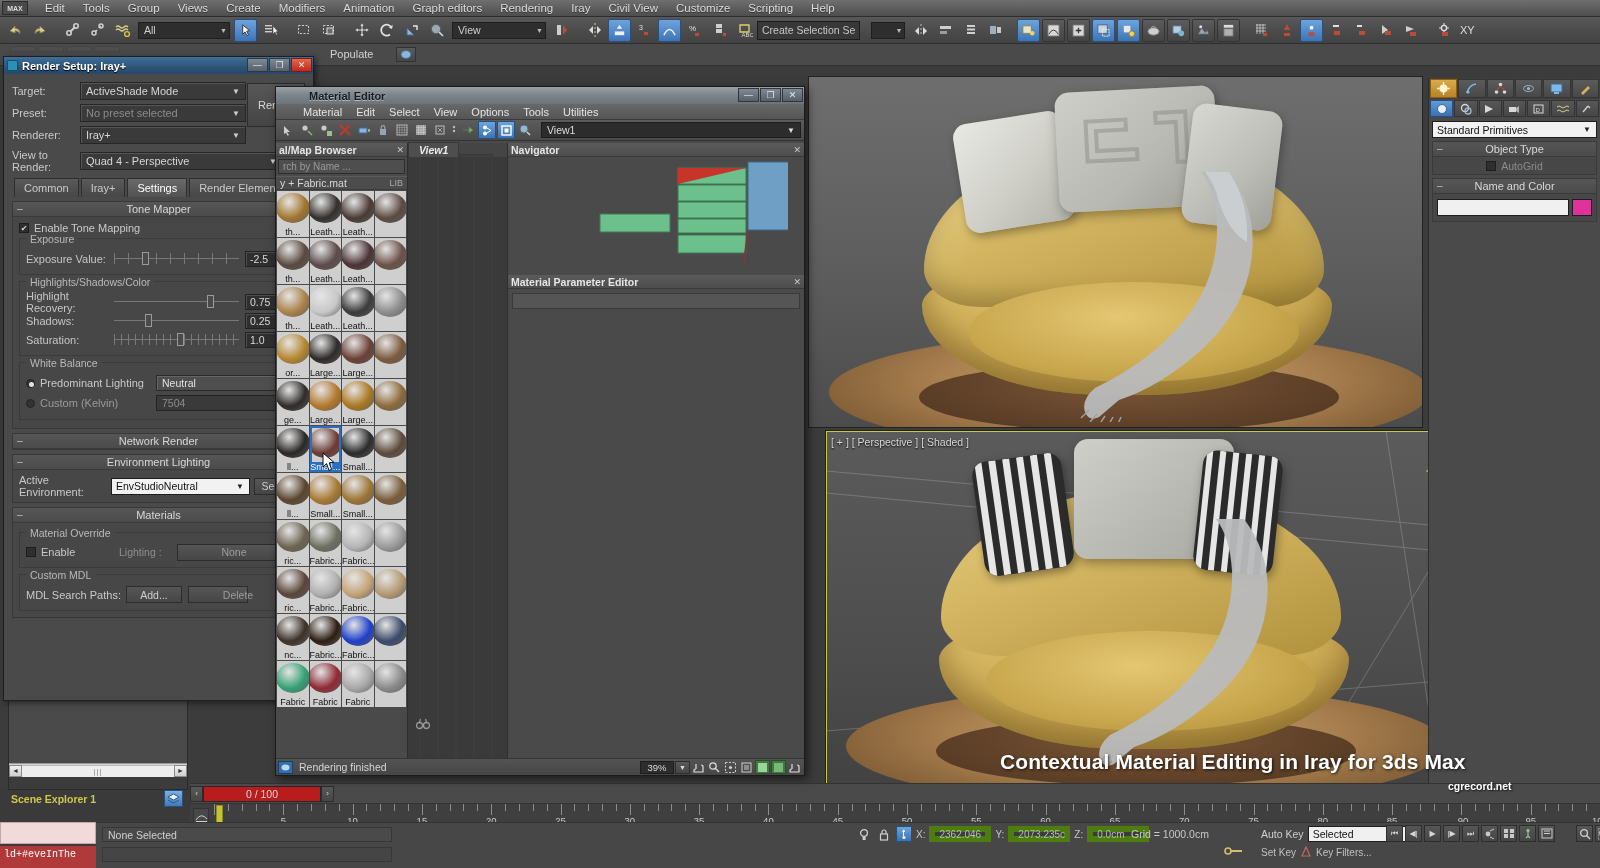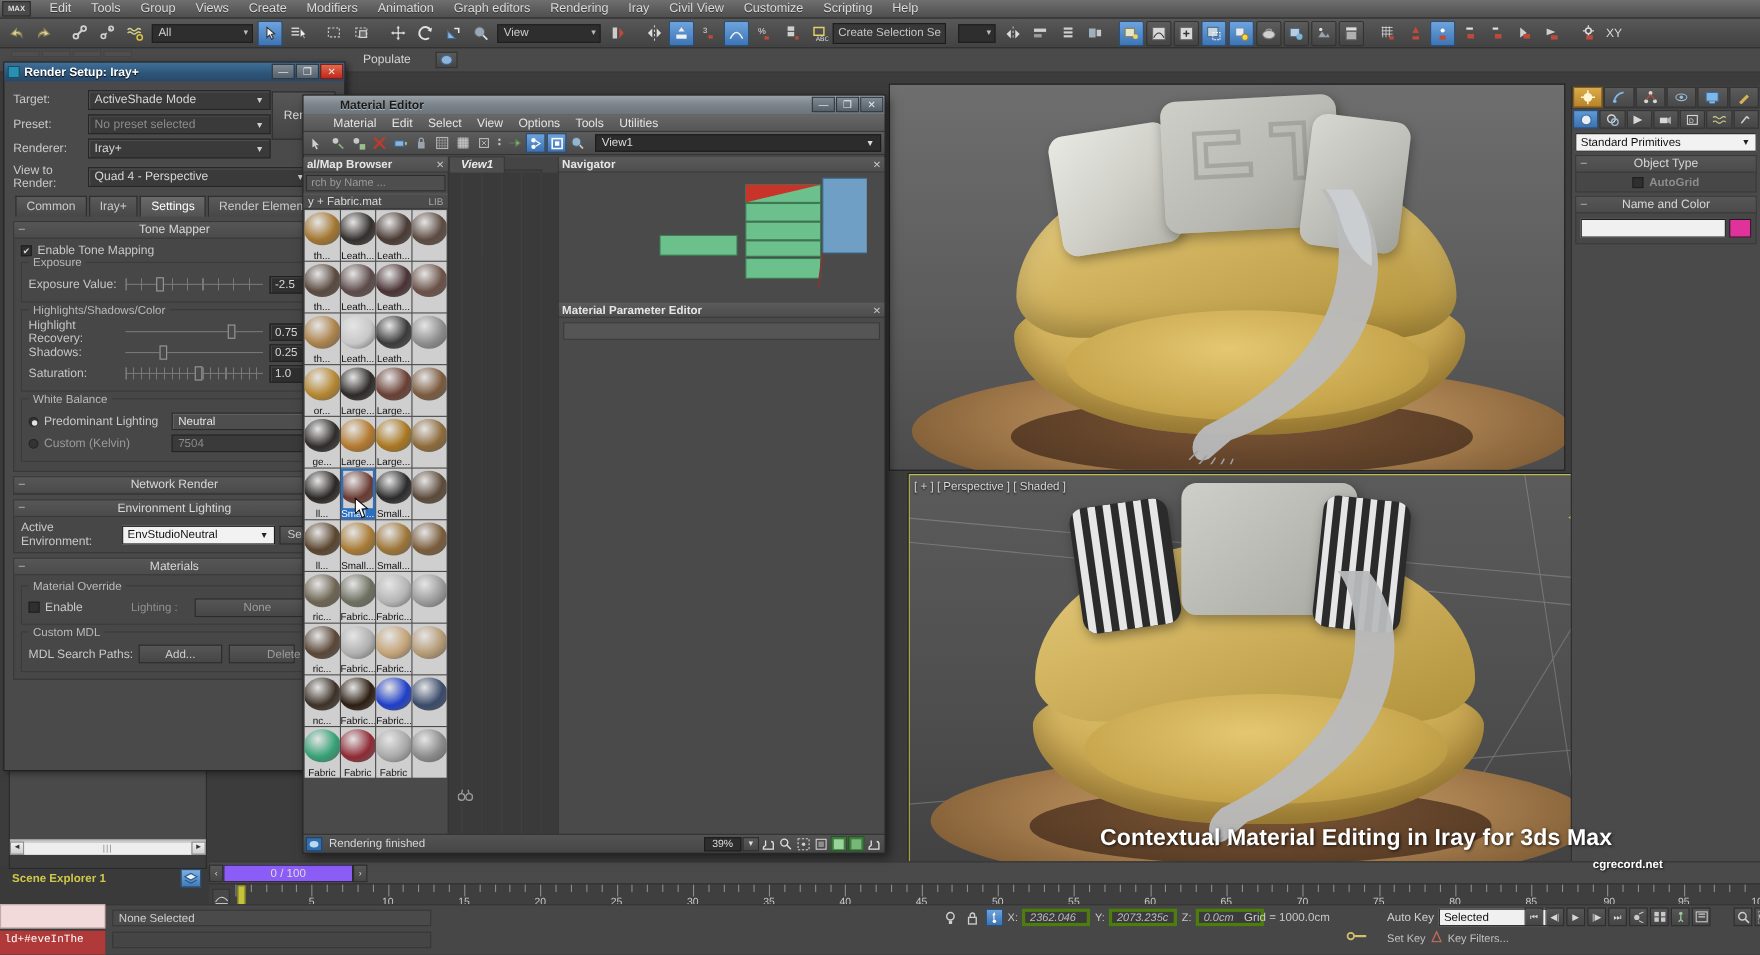--- a/index.html
+++ b/index.html
@@ -338,21 +338,21 @@
 
   
   #timeslider {
     left:190px; top:783px; width:1410px; height:20px;
     background:#4a4a4a; border-top:1px solid #333;
     display:flex; align-items:center;
   }
   .tsarrow { width:13px; height:16px; background:linear-gradient(180deg,#585858,#464646);
              border:1px solid #2d2d2d; display:flex; align-items:center; justify-content:center;
              font-size:8px; color:#d4d4d4; }
-  .tsfield { width:118px; height:16px; background:#8b5cf6; border:1px solid #272727;
+  .tsfield { width:118px; height:16px; background:#b91c1c; border:1px solid #272727;
              font-size:10.5px; color:#dcdcdc; display:flex; align-items:center;
              justify-content:center;}
   #trackbar {
     left:190px; top:803px; width:1410px; height:25px; background:#3f3f3f;
     border-top:1px solid #333; position:absolute; overflow:hidden;
   }
   #trackbar .keyicon { position:absolute; left:3px; top:4px; width:16px; height:16px;
                        background:#484848; border:1px solid #333; font-size:7px; color:#ccc;
                        display:flex; align-items:center; justify-content:center;}
   #ruler { position:absolute; left:24px; top:0; right:0; height:25px; }
@@ -369,22 +369,22 @@
   }
   #noneselected { position:absolute; left:6px; top:4px; width:290px; height:15px;
                   background:#4a4a4a; border:1px solid #373737; font-size:10.5px;
                   color:#d0d0d0; display:flex; align-items:center; padding-left:5px;}
   #promptline { position:absolute; left:6px; top:24px; width:290px; height:15px;
                 background:#454545; border:1px solid #373737;}
   .coordrow { position:absolute; left:760px; top:3px; display:flex; align-items:center; gap:4px;}
   .cicon { width:16px; height:16px; display:flex; align-items:center; justify-content:center;
            font-size:10px; color:#cfcfcf;}
   .cicon.on { background:linear-gradient(180deg,#6ea4dd,#3a72b3); border:1px solid #2a4f7a;}
-  .cfield { width:62px; height:16px; background:#3b3b3b; border:3px solid #4d7c0f;
-            font-size:10px; color:#b9b9b9; display:flex; align-items:center; padding-left:4px;font-style:italic;}
+  .cfield { width:62px; height:16px; background:#3b3b3b; border:6px solid #4d7c0f;
+            font-size:10px; color:#b9b9b9; display:flex; align-items:center; padding-left:4px;}
   .clab { font-size:10px; color:#c6c6c6;}
   #gridtxt { position:absolute; left:1035px; top:5px; font-size:10.5px; color:#c8c8c8;}
   #keymode { position:absolute; left:1165px; top:3px; display:flex; align-items:center; gap:4px;}
   #keymode .ak { font-size:10.5px; color:#cfcfcf;}
   #keymode .sel { width:100px; height:16px; background:#f0f0f0; border:1px solid #1d1d1d;
                   color:#111; font-size:10.5px; display:flex; align-items:center; padding:0 2px 0 4px;}
   #keymode .sel .carrow { margin-left:auto; font-size:7px; color:#222; padding-right:2px;}
   #setkeyrow { position:absolute; left:1165px; top:23px; display:flex; align-items:center; gap:5px;
                font-size:10px; color:#c0c0c0;}
   #playbtns { position:absolute; left:1290px; top:2px; display:flex; gap:2px;}
@@ -922,21 +922,21 @@
     <span>Standard Primitives</span>
     <span class="carrow">▼</span>
   </div>
   <div class="cp-rollout">
     <div class="rollout-hdr">
       <span class="minus">–</span>
       <span>Object Type</span>
     </div>
     <div style="display:flex;align-items:center;justify-content:center;height:17px;">
       <span class="chk"></span>
-      <span style="font-size:10.5px;color:#8d8d8d;font-weight:bold;">AutoGrid</span>
+      <span style="font-size:10.5px;color:#8d8d8d;">AutoGrid</span>
     </div>
   </div>
   <div class="cp-rollout">
     <div class="rollout-hdr">
       <span class="minus">–</span>
       <span>Name and Color</span>
     </div>
     <div style="display:flex;padding:5px 4px;">
       <div class="namefield"></div>
       <div class="colorswatch"></div>
@@ -1367,21 +1367,21 @@
             <span class="chk"></span>
             <span style="font-size:11px;width:78px;">Enable</span>
             <span style="font-size:10.5px;color:#8f8f8f;width:58px;">Lighting :</span>
             <div class="btnsm" style="flex:1;color:#9d9d9d;">None</div>
           </div>
         </div>
         <div class="group" style="margin-bottom:0">
           <span class="gtitle">Custom MDL</span>
           <div style="display:flex;align-items:center;height:19px;">
             <span style="font-size:11px;width:100px;">MDL Search Paths:</span>
-            <div class="btnsm" style="width:76px;margin-right:6px;text-align:center;">Add...</div>
+            <div class="btnsm" style="width:56px;margin-right:6px;text-align:center;">Add...</div>
             <div class="btnsm" style="width:60px;color:#9d9d9d;padding-left:40px;">Delete</div>
           </div>
         </div>
       </div>
     </div>
   </div>
   <div id="rs-scroll">
     <div class="thumb"></div>
   </div>
 </div>

